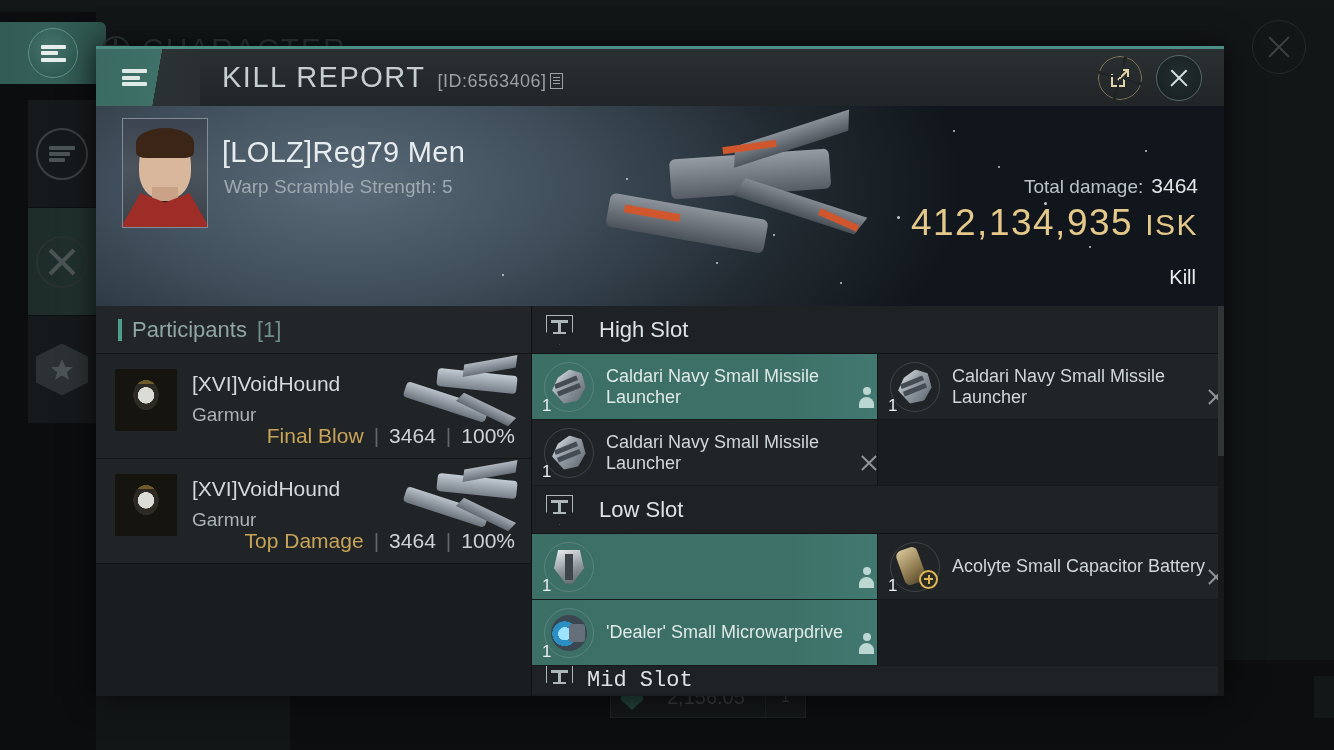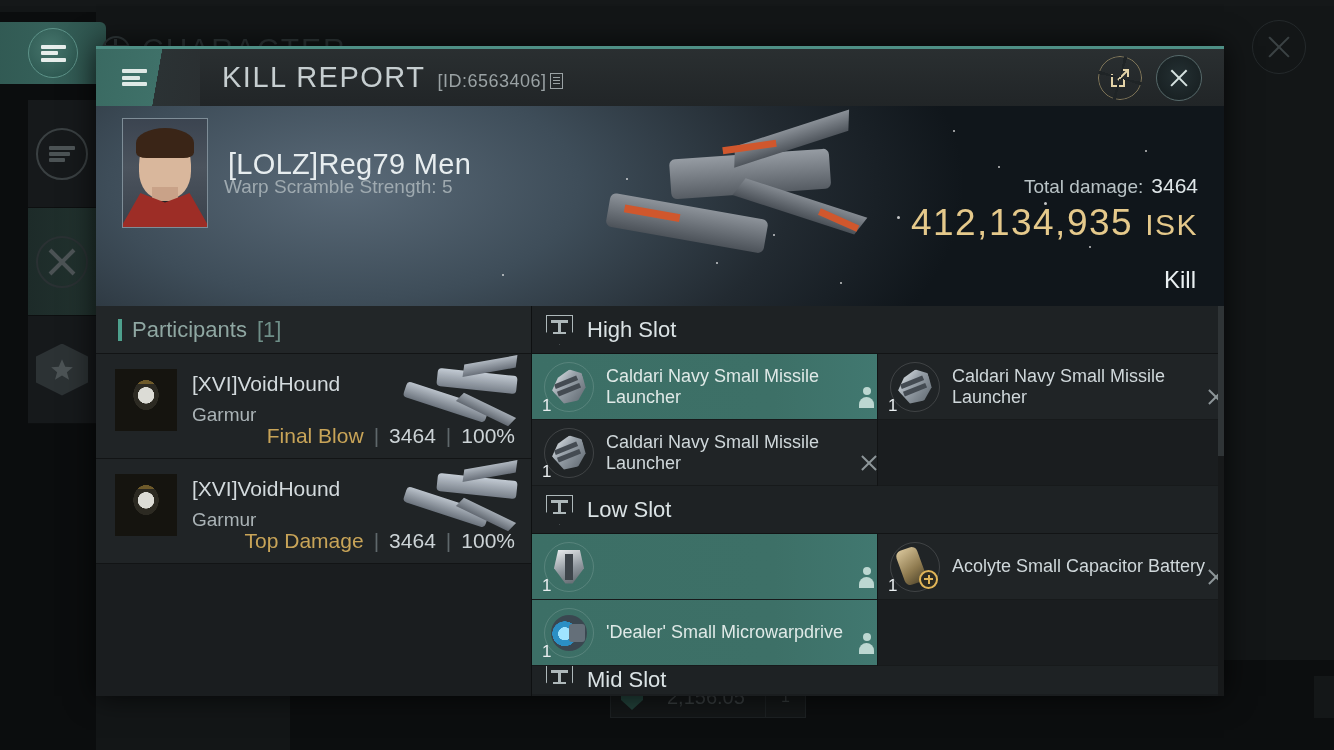--- a/index.html
+++ b/index.html
@@ -154,30 +154,30 @@
   }
   .face { position:absolute; left:50%; top:14px; transform:translateX(-50%); width:52px; height:66px;
      background:#d9b79c; border-radius:48% 48% 42% 42%; }
   .hair { position:absolute; left:50%; top:9px; transform:translateX(-50%); width:58px; height:30px;
      background:#3a2517; border-radius:50% 50% 18% 18%; }
   .collar { position:absolute; left:50%; bottom:0; transform:translateX(-50%); width:88px; height:34px;
      background:#9d2d26; clip-path: polygon(0 100%, 22% 0, 50% 28%, 78% 0, 100% 100%); }
   .neck { position:absolute; left:50%; bottom:18px; transform:translateX(-50%); width:26px; height:22px; background:#c9a288;}
   .shirt { position:absolute; left:50%; bottom:0; transform:translateX(-50%); width:34px; height:26px; background:#1e2226; border-radius:6px 6px 0 0;}
 
-  .bn-name { position:absolute; left:132px; top:30px; color:#e7edef; font-size:29px; letter-spacing:0.3px;margin-top:12px; }
+  .bn-name { position:absolute; left:126px; top:30px; color:#e7edef; font-size:29px; letter-spacing:0.3px; }
   .bn-sub  { position:absolute; left:128px; top:70px; color:#9faab0; font-size:19px; }
 
   .bn-ship  { position:absolute; right:26px; top:30px; color:#e8eef0; font-size:24px; letter-spacing:0.3px; }
   .bn-ship .cls { color:#97a2a8; font-size:19px; margin-left:6px; }
   .bn-dmg   { position:absolute; right:26px; top:68px; color:#b9c3c6; font-size:19px; }
   .bn-dmg b { color:#dfe6e8; font-weight:normal; margin-left:8px; font-size:21px; }
   .bn-isk   { position:absolute; right:26px; top:96px; color:#e5c98b; font-size:37px; letter-spacing:1.5px; }
   .bn-isk .u { font-size:30px; margin-left:12px; }
-  .bn-kw    { position:absolute; right:28px; top:160px; color:#e9eff1; font-size:24px; }
+  .bn-kw    { position:absolute; right:28px; top:160px; color:#e9eff1; font-size:20px; }
 
   
   .ship { position:absolute; left:488px; top:8px; width:300px; height:180px; transform: rotate(-12deg); }
   .ship .hullA { position:absolute; left:20px; top:82px; width:160px; height:34px; background:linear-gradient(180deg,#8d939a,#4c5259);
      transform:rotate(22deg); border-radius:6px; }
   .ship .hullB { position:absolute; left:92px; top:44px; width:160px; height:40px; background:linear-gradient(180deg,#969ca3,#565c63);
      transform:rotate(8deg); border-radius:6px; }
   .ship .wingT { position:absolute; left:160px; top:28px; width:120px; height:20px; background:linear-gradient(180deg,#8a9097,#4f555c);
      transform:rotate(-6deg) skewX(-20deg); }
   .ship .wingB { position:absolute; left:150px; top:96px; width:128px; height:20px; background:linear-gradient(180deg,#848a91,#4a5057);
@@ -193,21 +193,21 @@
 
   .sec-head {
     height:48px; display:flex; align-items:center; gap:10px; padding-left:22px;
     background:#222628; border-bottom:1px solid #121415;
     color:#8fa7a2; font-size:22px;
   }
   .sec-bar { width:4px; height:22px; background:#4ea08d; }
   .sec-head .cnt { color:#6f8f88; }
 
   .slot-head {
-    height:48px; display:flex; align-items:center; gap:14px; padding-left:14px;
+    height:48px; display:flex; align-items:center; gap:26px; padding-left:14px;
     background:#1e2224; border-bottom:1px solid #121415;
     color:#dbe3e5; font-size:22px;
   }
   .slotbadge { width:27px; height:30px; position:relative; }
   .slotbadge .sh { position:absolute; inset:0; border:1.8px solid #aeb8ba;
       clip-path: polygon(0 0,100% 0,100% 58%,50% 100%,0 58%); }
   .slotbadge .st { position:absolute; left:12px; top:6px; width:3px; height:13px; background:#aeb8ba; }
   .slotbadge .sc { position:absolute; left:5px; top:5px; width:17px; height:3px; background:#aeb8ba; }
   .slotbadge .sb { position:absolute; left:7px; top:17px; width:13px; height:2px; background:#aeb8ba; }
 
@@ -274,21 +274,21 @@
   .ico-cap { position:absolute; left:10px; top:6px; width:22px; height:36px; border-radius:6px;
      background: linear-gradient(160deg,#d9c69b,#8e7a4f 60%,#4f4staging); background:linear-gradient(160deg,#d9c69b,#8e7a4f 60%,#4f452c);
      transform:rotate(-20deg); }
   .ico-cap-plus { position:absolute; right:2px; bottom:3px; width:19px; height:19px; border-radius:50%;
      border:2px solid #e0b558; background:#2b2a22; }
   .ico-cap-plus::before,.ico-cap-plus::after{content:"";position:absolute;background:#e0b558;}
   .ico-cap-plus::before{left:3px;top:6.5px;width:9px;height:2px;}
   .ico-cap-plus::after{left:6.5px;top:3px;width:2px;height:9px;}
 
   .partial-row { position:relative; height:28px; display:flex; align-items:center; gap:14px; padding-left:14px;
-      background:#1e2224; overflow:hidden; color:#dbe3e5; font-size:22px; }
+      background:#1e2224; overflow:hidden; color:#dbe3e5; font-size:22px;font-family:Liberation Mono, monospace; }
   .scroll-track { position:absolute; right:0; top:0; width:6px; bottom:0; background:#17191a; }
   .scroll-thumb { position:absolute; right:0; top:0; width:6px; height:150px; background:#2f3436; }
 </style>
 </head>
 <body>
 
 <div id="root">
 
   <div class="bg-topstrip"></div>
   <div class="bg-app">

